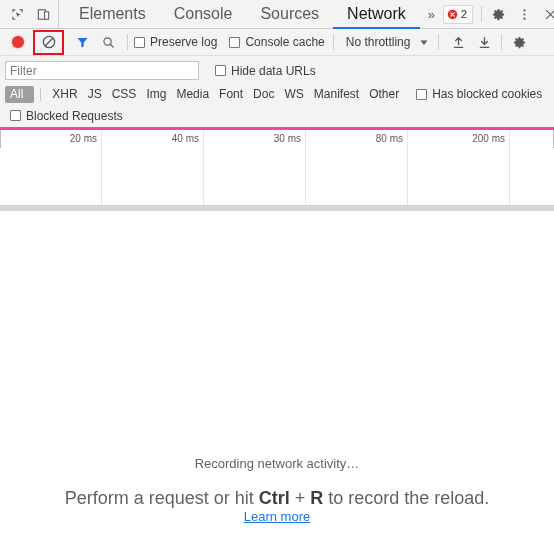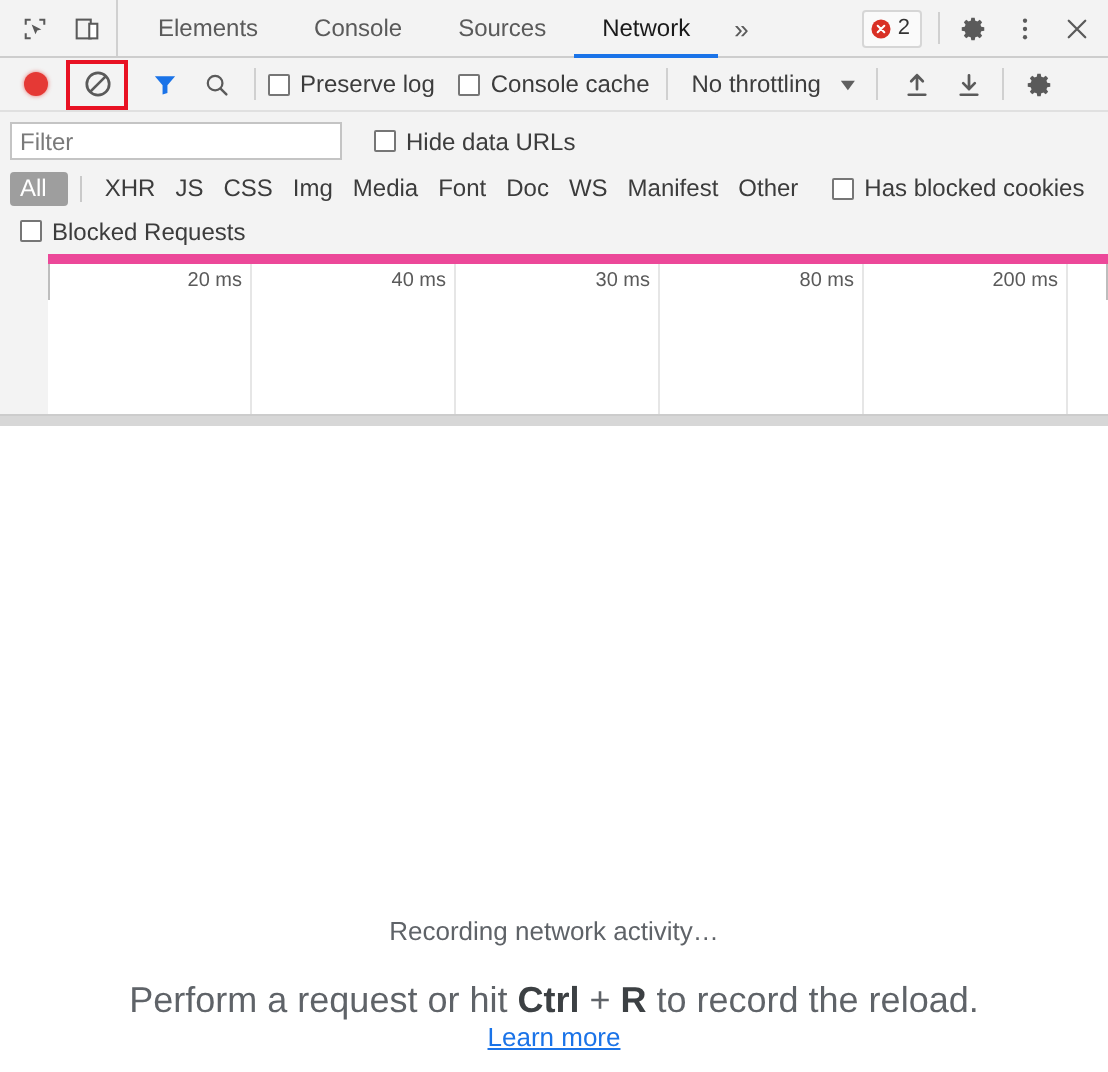--- a/index.html
+++ b/index.html
@@ -56,21 +56,21 @@
   .tabs {
     display: flex;
     align-items: stretch;
     flex: 1;
     padding-left: 6px;
   }
   .tab {
     display: flex;
     align-items: center;
     padding: 0 14px;
-    font-size: 12px;
+    font-size: 16px;
     color: #5a5a5a;
     cursor: pointer;
     position: relative;
     white-space: nowrap;
   }
   .tab.active {
     color: #1a1a1a;
   }
   .tab.active::after {
     content: "";
@@ -193,21 +193,21 @@
     background: #f3f3f3;
     padding: 4px 5px 0 5px;
     box-sizing: border-box;
   }
   .filter-row1 {
     display: flex;
     align-items: center;
     height: 21px;
   }
   .filter-input {
-    width: 166px;
+    width: 194px;
     height: 19px;
     border: 1px solid #c4c4c4;
     background: #fff;
     font-family: "Liberation Sans", sans-serif;
     font-size: 12px;
     color: #3c3c3c;
     padding: 0 4px;
     box-sizing: border-box;
     outline: none;
     border-radius: 0;
@@ -248,23 +248,22 @@
     height: 21px;
     padding-bottom: 1px;
   }
 
   
   .overview {
     position: relative;
     height: 75px;
     min-height: 75px;
     background: #ffffff;
-    border-top: 5px solid #ec4899;
+    border-top: 3px solid #ec4899;
     overflow: hidden;
-    margin-left: 24px;
   }
   .ov-grid { position: absolute; inset: 0; }
   .gridline {
     position: absolute;
     top: 0;
     bottom: 0;
     width: 1px;
     background: #e6e6e6;
   }
   .ov-label {

